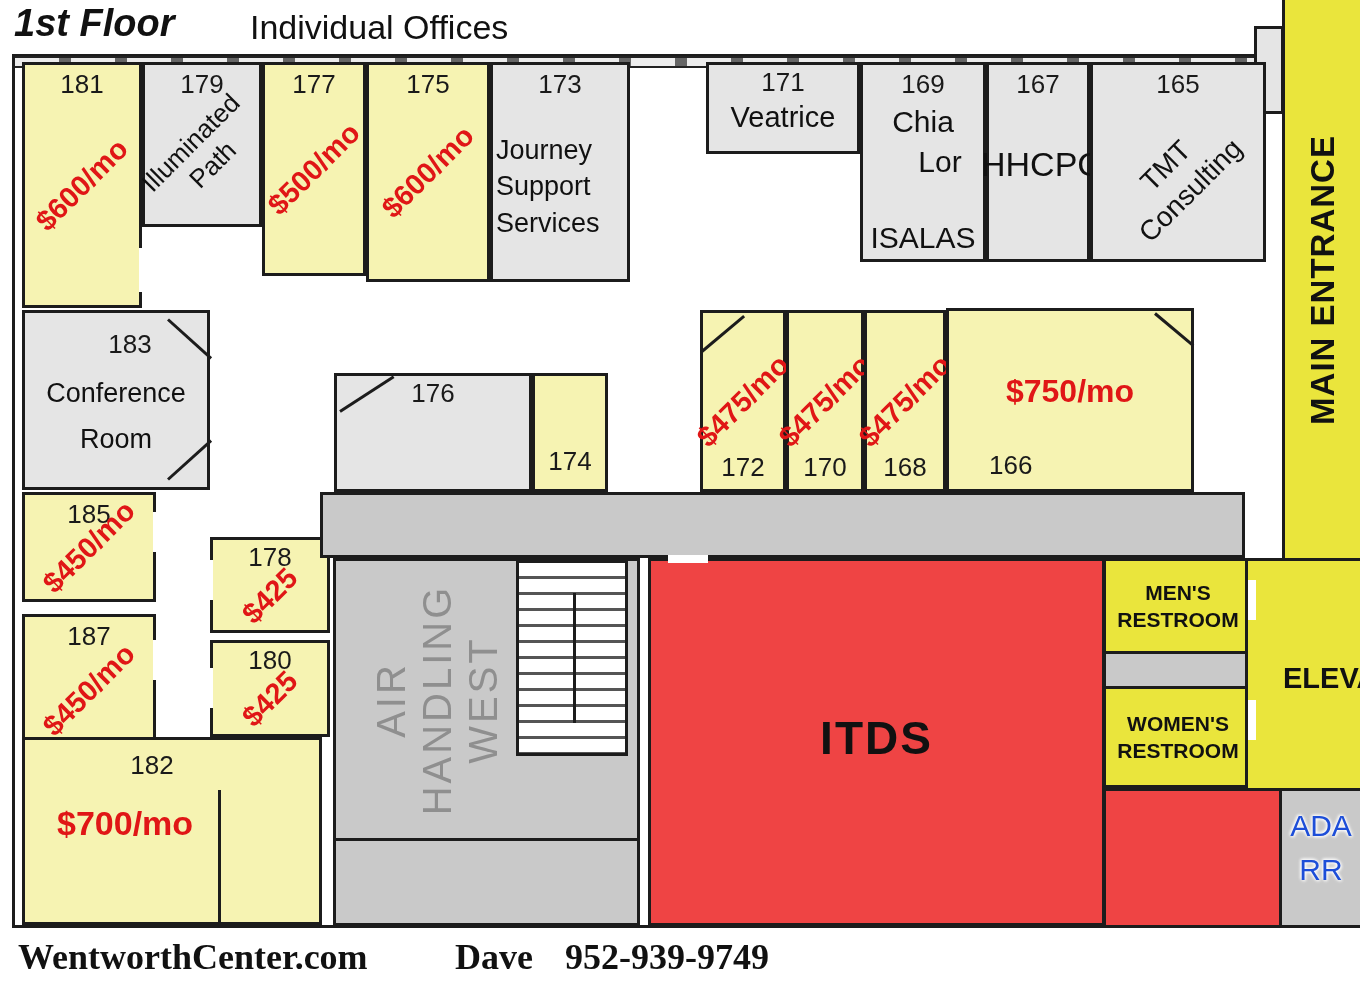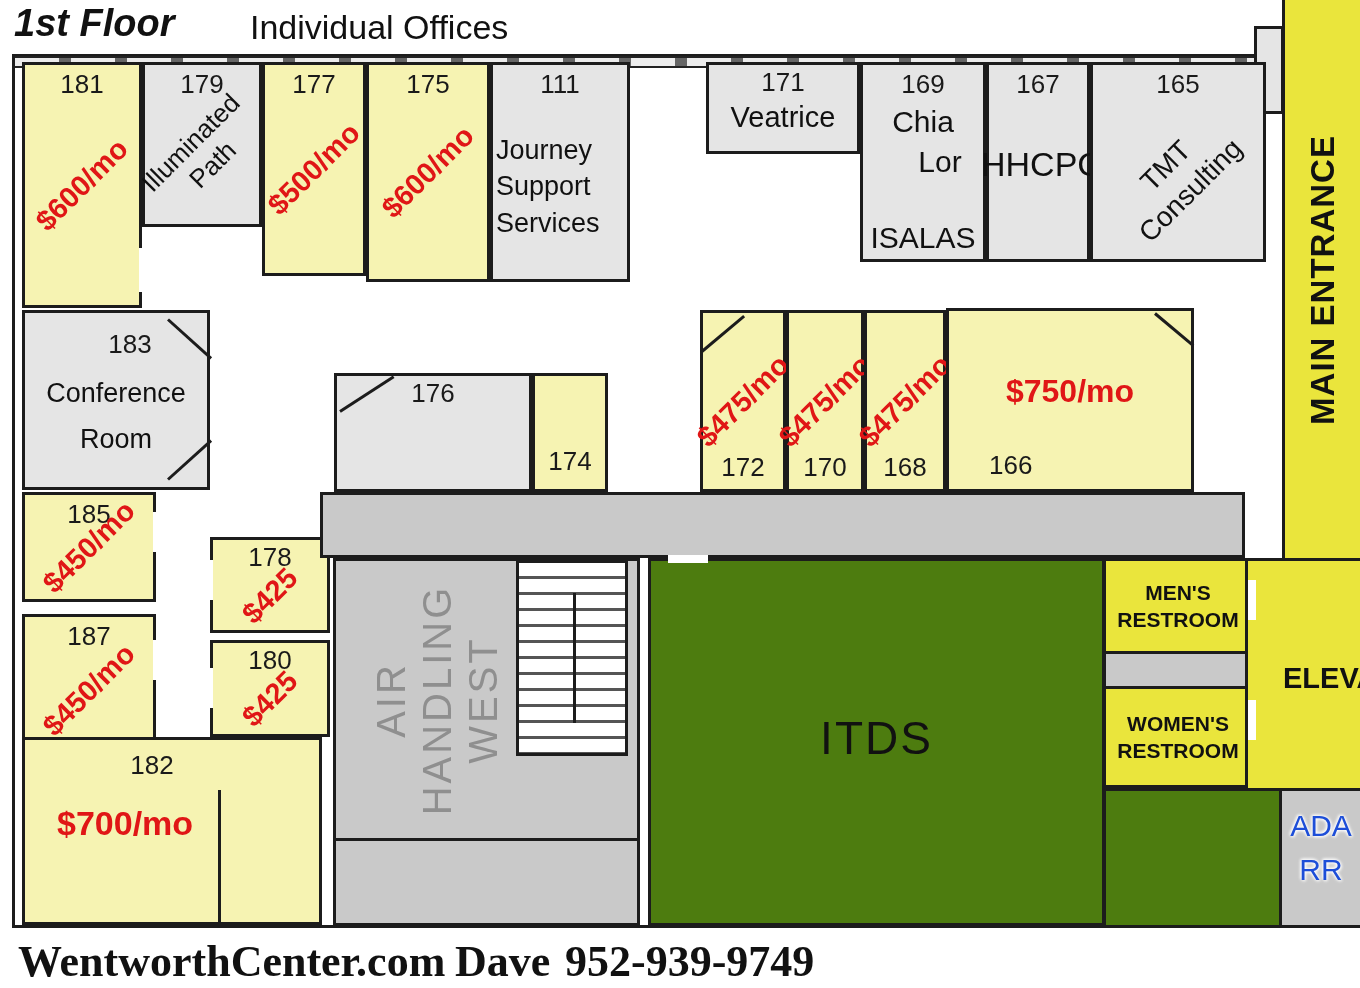--- a/index.html
+++ b/index.html
@@ -6,41 +6,41 @@
   body{font-family:"Liberation Sans",sans-serif;}
   .plan{position:relative;width:1360px;height:988px;background:#fff;overflow:hidden;}
   .title{position:absolute;color:#111;white-space:nowrap;}
   .outer{position:absolute;border:3px solid #1c1c1c;border-right:none;box-sizing:border-box;pointer-events:none;}
   .topwall{position:absolute;border-top:2px solid #222;border-bottom:2px solid #222;
            background:repeating-linear-gradient(90deg,#ececec 0 44px,#666 44px 56px);box-sizing:border-box;}
   .room{position:absolute;border:3px solid #1c1c1c;box-sizing:border-box;}
   .yellow{background:#f6f3b2;}
   .white{background:#e5e5e5;}
   .gray{background:#c9c9c9;}
-  .pink{background:#4d7c0f;}
+  .pink{background:#ef4444;font-weight:bold;}
   .bright{background:#eae53c;}
   .num{position:absolute;top:4px;left:0;right:0;text-align:center;font-size:26px;color:#1a1a1a;}
   .nb{top:auto;bottom:6px;}
   .price{position:absolute;left:50%;top:50%;transform:translate(-50%,-50%) rotate(-45deg);
          color:#e01616;font-weight:bold;font-size:29px;white-space:nowrap;}
   .flat{transform:translate(-50%,-50%) rotate(0deg);}
   .tname{position:absolute;color:#111;text-align:center;}
   .wallseg{position:absolute;background:#1c1c1c;height:3px;transform-origin:left center;}
   .gap{position:absolute;background:#fff;}
   .airtext{position:absolute;display:flex;flex-direction:column;align-items:center;justify-content:center;
            transform:rotate(-90deg);color:#8f8f8f;font-size:40px;letter-spacing:3px;line-height:1.15;white-space:nowrap;}
   .itds-label{position:absolute;left:0;right:0;top:150px;text-align:center;font-size:46px;color:#111;letter-spacing:2px;}
   .rlabel{position:absolute;left:4px;right:4px;top:50%;transform:translateY(-50%);text-align:center;
           font-weight:bold;font-size:21px;line-height:1.3;color:#111;}
   .eleva{position:absolute;font-weight:bold;font-size:29px;color:#111;white-space:nowrap;}
   .ada-line{position:absolute;left:0;right:0;text-align:center;font-size:30px;color:#1d4ed8;
             text-shadow:0 0 4px #fff,1px 1px 3px #fff,-1px -1px 3px #fff;}
   .me-label{position:absolute;left:50%;top:50%;transform:translate(-50%,-50%) rotate(-90deg);
             font-weight:bold;font-size:33px;letter-spacing:1px;white-space:nowrap;color:#111;}
-  .footer-text{position:absolute;top:936px;font-family:"Liberation Serif",serif;font-weight:bold;font-size:44px;color:#111;white-space:nowrap;}
+  .footer-text{position:absolute;top:936px;font-family:"Liberation Serif",serif;font-weight:bold;font-size:36px;color:#111;white-space:nowrap;}
   .stairs{background-color:#fff;background-image:repeating-linear-gradient(180deg,transparent 0 13px,#555 13px 16px);}
 </style>
 </head>
 <body>
 
 <div class="plan">
 
   <div class="title" style="left:14px;top:2px;font-size:38px;font-style:italic;font-weight:bold;">1st Floor</div>
   <div class="title" style="left:250px;top:8px;font-size:34px;">Individual Offices</div>
 
@@ -62,21 +62,21 @@
   </div>
   <div class="room yellow" style="left:262px;top:62px;width:104px;height:214px;">
     <span class="num">177</span>
     <span class="price">$500/mo</span>
   </div>
   <div class="room yellow" style="left:366px;top:62px;width:124px;height:220px;">
     <span class="num">175</span>
     <span class="price">$600/mo</span>
   </div>
   <div class="room white" style="left:490px;top:62px;width:140px;height:220px;">
-    <span class="num">111</span>
+    <span class="num">173</span>
     <span class="tname" style="left:50%;top:57%;width:128px;transform:translate(-50%,-50%);font-size:27px;line-height:1.35;text-align:left;">Journey Support Services</span>
   </div>
   <div class="room white" style="left:706px;top:62px;width:154px;height:92px;">
     <span class="num" style="top:2px;">171</span>
     <span class="tname" style="left:0;right:0;top:36px;font-size:29px;">Veatrice</span>
   </div>
   <div class="room white" style="left:860px;top:62px;width:126px;height:200px;">
     <span class="num">169</span>
     <span class="tname" style="left:0;right:0;top:40px;font-size:30px;">Chia</span>
     <span class="tname" style="left:34px;right:0;top:80px;font-size:30px;">Lor</span>

